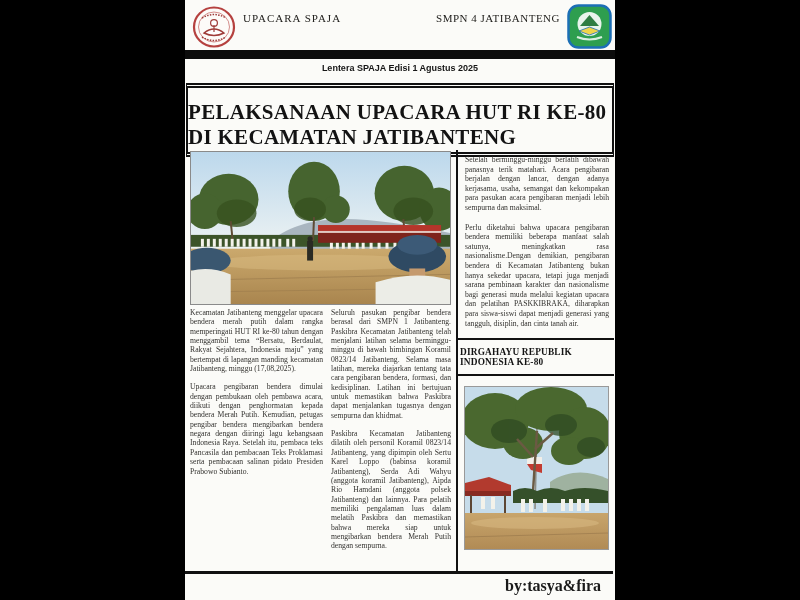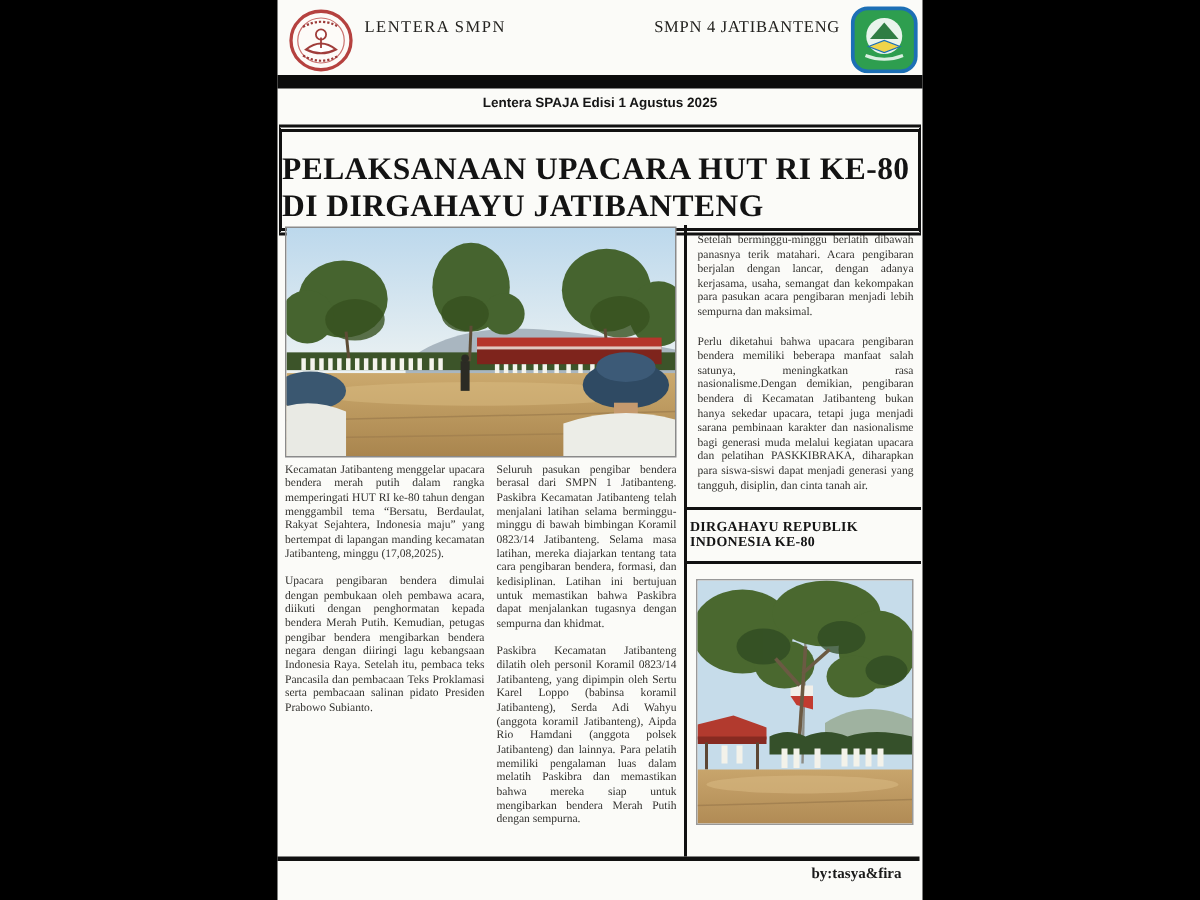--- a/index.html
+++ b/index.html
@@ -67,60 +67,60 @@
     padding:7px 2px;text-align:left;font-weight:bold;font-size:9.3px;
     letter-spacing:0.2px;color:#141414;font-family:"Liberation Serif",serif;
   }
   .photo-secondary{
     margin:10px auto 0 auto;width:143px;height:162px;border:1px solid #999;
   }
   .photo-secondary svg{display:block;width:100%;height:100%;}
   
   .footer-rule{position:absolute;top:571px;left:0;right:2px;height:2.5px;background:#111;}
   .byline{
-    position:absolute;top:577px;right:14px;font-size:10px;font-weight:bold;color:#1a1a1a;
+    position:absolute;top:577px;right:14px;font-size:16px;font-weight:bold;color:#1a1a1a;
     font-family:"Liberation Serif",serif;
   }
 </style>
 </head>
 <body>
 
 <div class="page">
 
   <div class="masthead">
     <div class="logo-left">
       <svg viewBox="0 0 44 42">
         <ellipse cx="22" cy="21" rx="20" ry="19.5" fill="#fdfbf8" stroke="#b5413f" stroke-width="2.2"></ellipse>
         <ellipse cx="22" cy="21" rx="15.5" ry="15" fill="none" stroke="#c9706d" stroke-width="0.8"></ellipse>
         <path d="M10 12 q12 -7 24 0" fill="none" stroke="#9c3a38" stroke-width="1.5" stroke-dasharray="1.5 1.3"></path>
         <path d="M10 31 q12 7 24 0" fill="none" stroke="#9c3a38" stroke-width="1.5" stroke-dasharray="1.5 1.3"></path>
         <circle cx="22" cy="17" r="3.4" fill="#fff" stroke="#a03d3a" stroke-width="1.2"></circle>
         <path d="M12 27 q10 -8 20 0 q-10 5 -20 0 Z" fill="#fff" stroke="#a03d3a" stroke-width="1.4"></path>
         <path d="M22 19 L22 26" stroke="#a03d3a" stroke-width="1.2"></path>
       </svg>
     </div>
-    <div class="paper-name">LENTERA SMPN</div>
+    <div class="paper-name">UPACARA SPAJA</div>
     <div class="school-name">SMPN 4 JATIBANTENG</div>
     <div class="logo-right">
       <svg viewBox="0 0 45 45">
         <rect x="1.5" y="1.5" width="42" height="42" rx="10" fill="#2e9e4f" stroke="#1c6fb5" stroke-width="2.5"></rect>
         <circle cx="22.5" cy="20" r="12" fill="#e9f4ec"></circle>
         <path d="M13 22 L22.5 11 L32 22 Z" fill="#2f7d43"></path>
         <path d="M12 27 L22.5 23 L33 27 L22.5 31 Z" fill="#f0d44a" stroke="#1c6fb5" stroke-width="0.8"></path>
         <path d="M10 33 q12.5 5 25 0" fill="none" stroke="#d9efe0" stroke-width="2"></path>
       </svg>
     </div>
   </div>
 
   <div class="black-bar"></div>
   <div class="edition">Lentera SPAJA Edisi 1 Agustus 2025</div>
 
   <div class="headline-box">
     <div class="headline-line">PELAKSANAAN UPACARA HUT RI KE-80</div>
-    <div class="headline-line">DI DIRGAHAYU JATIBANTENG</div>
+    <div class="headline-line">DI KECAMATAN JATIBANTENG</div>
   </div>
 
   <div class="main">
 
     <div class="photo-main">
       <svg viewBox="0 0 261 154" preserveAspectRatio="none">
         <defs>
           <linearGradient id="sky1" x1="0" y1="0" x2="0" y2="1">
             <stop offset="0" stop-color="#bcd8ec"></stop>
               <stop offset="1" stop-color="#eef3f3"></stop>

